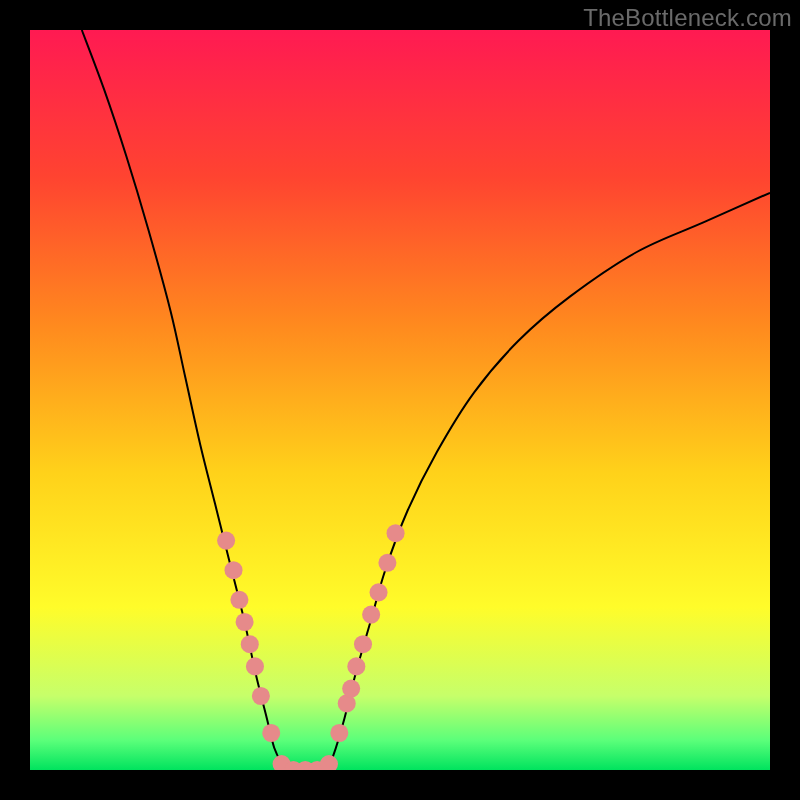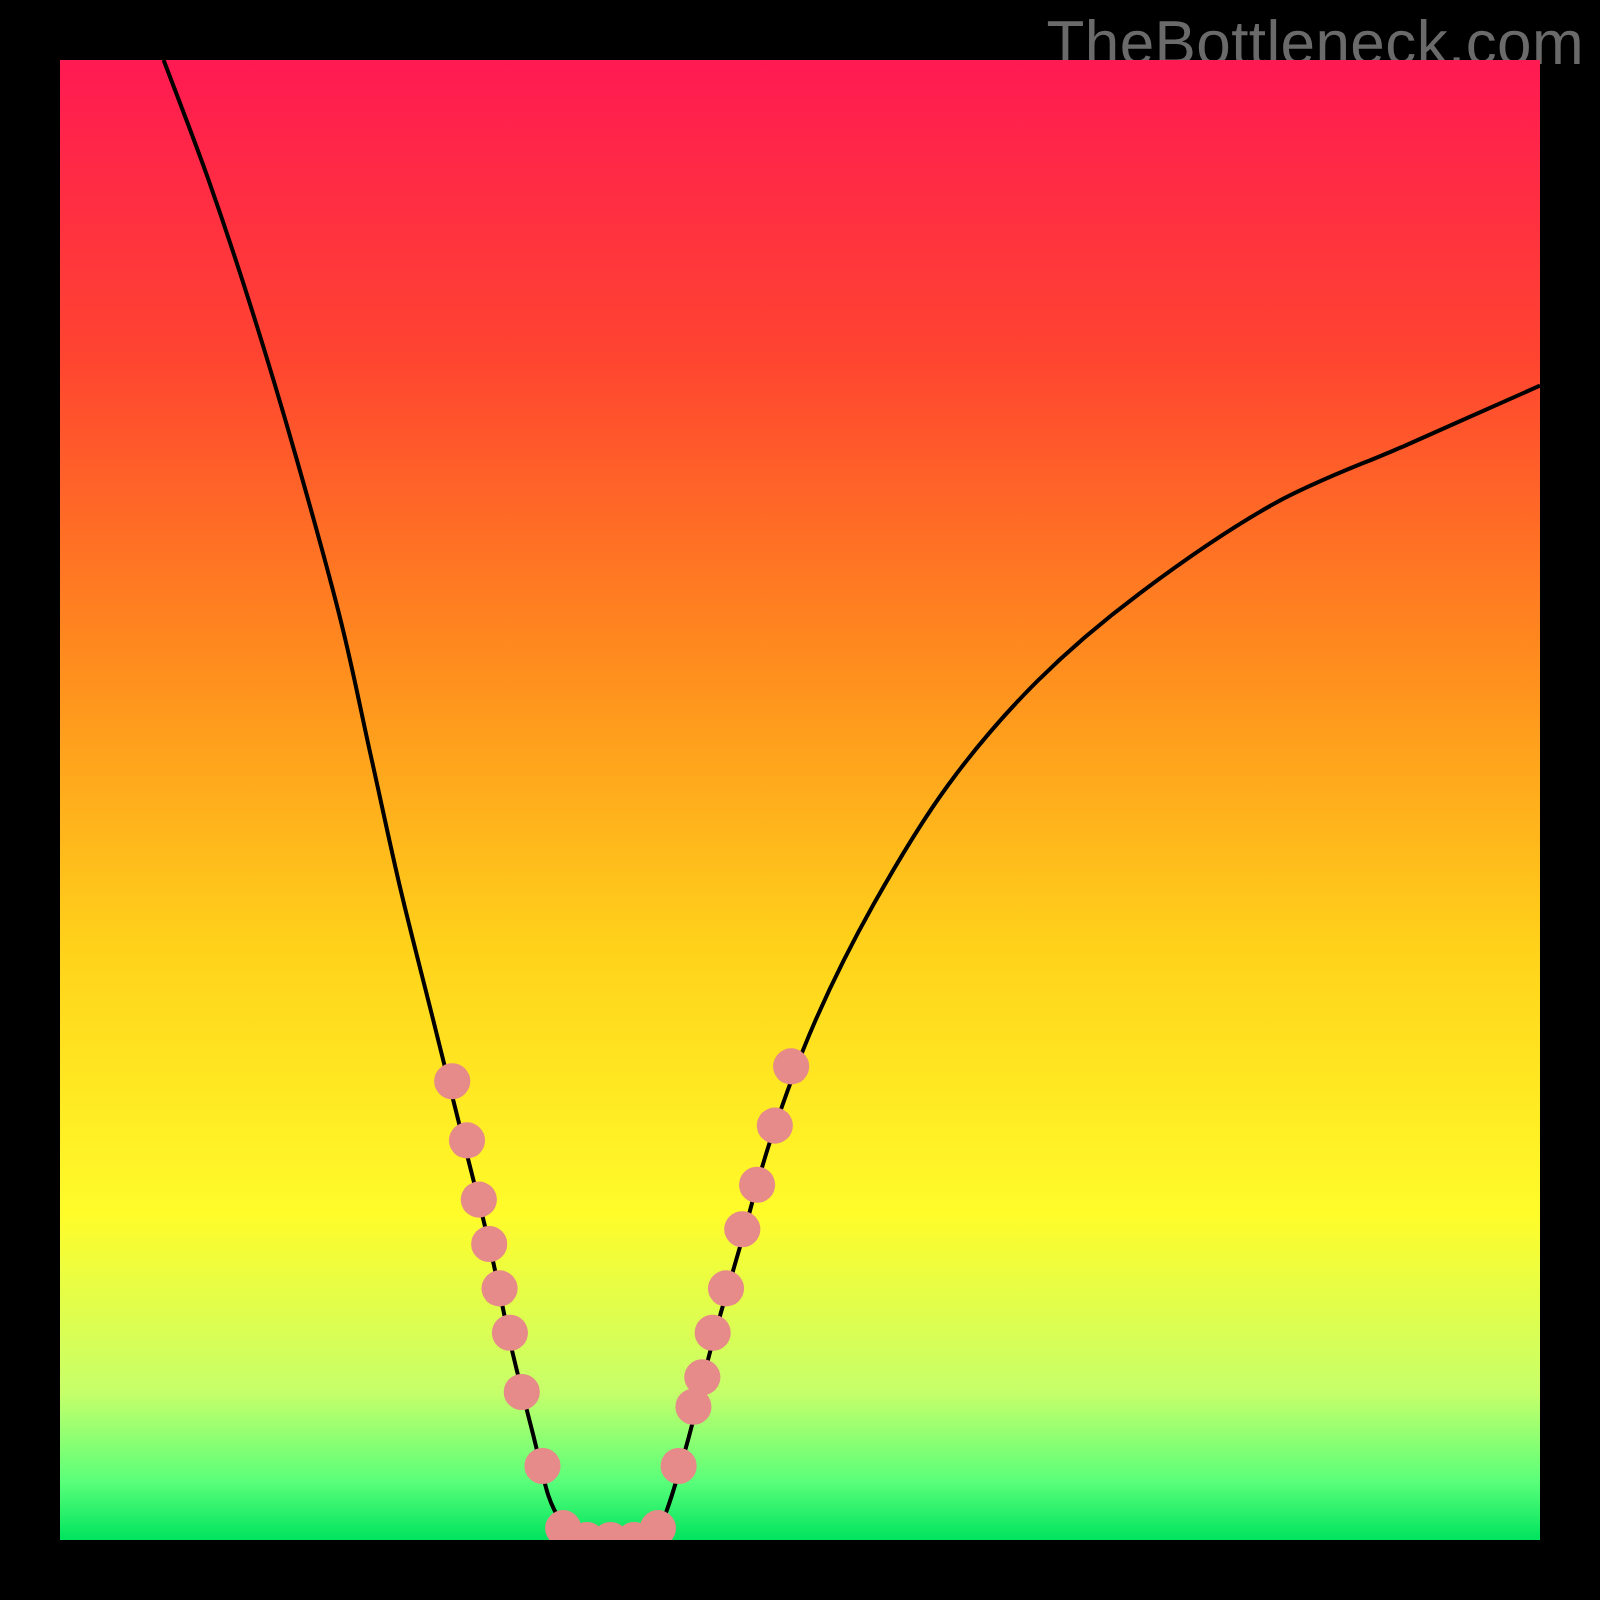--- a/index.html
+++ b/index.html
@@ -24,21 +24,21 @@
     left: 30px;
     top: 30px;
     width: 740px;
     height: 740px;
   }
   .watermark {
     position: absolute;
     top: 4px;
     right: 8px;
     color: #6a6a6a;
-    font-size: 31px;
+    font-size: 24px;
     font-weight: 400;
     letter-spacing: 0.2px;
   }
 </style>
 </head>
 <body>
 
 <div class="frame">
   <div class="watermark">TheBottleneck.com</div>
 

